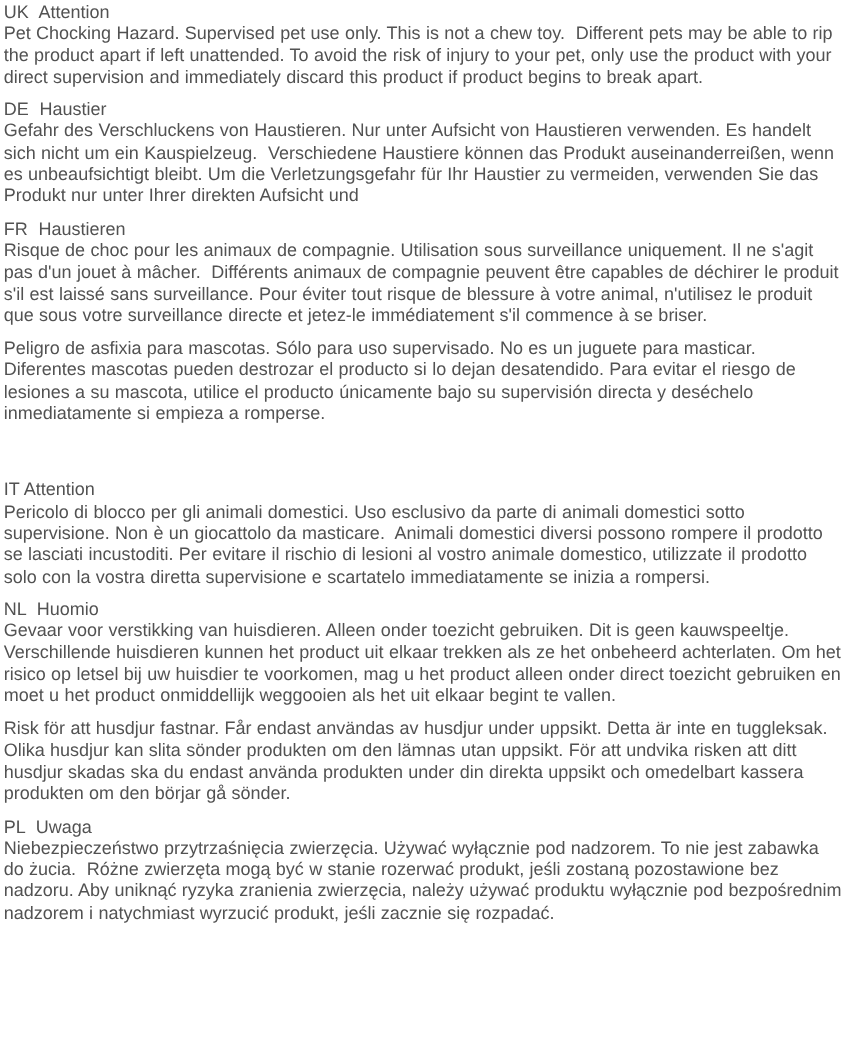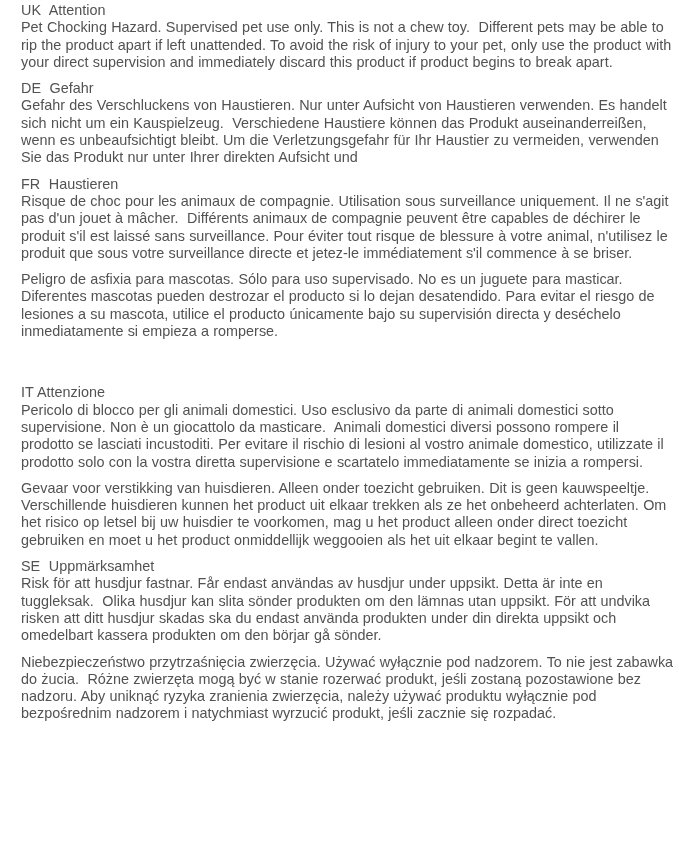--- a/index.html
+++ b/index.html
@@ -21,58 +21,58 @@
   .sec {
     margin: 0 0 9px 0;
   }
   .sec.gap-before {
     margin-top: 44px;
   }
   .sec-heading,
   .sec-body {
     white-space: pre-wrap;       
     word-spacing: 0.02em;
-    margin-left: 18px;
   }
 </style>
 </head>
 <body>
 
 <div class="doc">
 
   <section class="sec">
     <div class="sec-heading">UK  Attention</div>
     <div class="sec-body">Pet Chocking Hazard. Supervised pet use only. This is not a chew toy.  Different pets may be able to rip the product apart if left unattended. To avoid the risk of injury to your pet, only use the product with your direct supervision and immediately discard this product if product begins to break apart.</div>
   </section>
 
   <section class="sec">
-    <div class="sec-heading">DE  Gefahr</div>
+    <div class="sec-heading">DE  Haustier</div>
     <div class="sec-body">Gefahr des Verschluckens von Haustieren. Nur unter Aufsicht von Haustieren verwenden. Es handelt sich nicht um ein Kauspielzeug.  Verschiedene Haustiere können das Produkt auseinanderreißen, wenn es unbeaufsichtigt bleibt. Um die Verletzungsgefahr für Ihr Haustier zu vermeiden, verwenden Sie das Produkt nur unter Ihrer direkten Aufsicht und</div>
   </section>
 
   <section class="sec">
     <div class="sec-heading">FR  Haustieren</div>
     <div class="sec-body">Risque de choc pour les animaux de compagnie. Utilisation sous surveillance uniquement. Il ne s'agit pas d'un jouet à mâcher.  Différents animaux de compagnie peuvent être capables de déchirer le produit s'il est laissé sans surveillance. Pour éviter tout risque de blessure à votre animal, n'utilisez le produit que sous votre surveillance directe et jetez-le immédiatement s'il commence à se briser.</div>
   </section>
 
   <section class="sec">
     <div class="sec-body">Peligro de asfixia para mascotas. Sólo para uso supervisado. No es un juguete para masticar.  Diferentes mascotas pueden destrozar el producto si lo dejan desatendido. Para evitar el riesgo de lesiones a su mascota, utilice el producto únicamente bajo su supervisión directa y deséchelo inmediatamente si empieza a romperse.</div>
   </section>
 
   <section class="sec gap-before">
-    <div class="sec-heading">IT Attenzione</div>
+    <div class="sec-heading">IT Attention</div>
     <div class="sec-body">Pericolo di blocco per gli animali domestici. Uso esclusivo da parte di animali domestici sotto supervisione. Non è un giocattolo da masticare.  Animali domestici diversi possono rompere il prodotto se lasciati incustoditi. Per evitare il rischio di lesioni al vostro animale domestico, utilizzate il prodotto solo con la vostra diretta supervisione e scartatelo immediatamente se inizia a rompersi.</div>
   </section>
 
   <section class="sec">
+    <div class="sec-heading">NL  Huomio</div>
     <div class="sec-body">Gevaar voor verstikking van huisdieren. Alleen onder toezicht gebruiken. Dit is geen kauwspeeltje.  Verschillende huisdieren kunnen het product uit elkaar trekken als ze het onbeheerd achterlaten. Om het risico op letsel bij uw huisdier te voorkomen, mag u het product alleen onder direct toezicht gebruiken en moet u het product onmiddellijk weggooien als het uit elkaar begint te vallen.</div>
   </section>
 
   <section class="sec">
-    <div class="sec-heading">SE  Uppmärksamhet</div>
     <div class="sec-body">Risk för att husdjur fastnar. Får endast användas av husdjur under uppsikt. Detta är inte en tuggleksak.  Olika husdjur kan slita sönder produkten om den lämnas utan uppsikt. För att undvika risken att ditt husdjur skadas ska du endast använda produkten under din direkta uppsikt och omedelbart kassera produkten om den börjar gå sönder.</div>
   </section>
 
   <section class="sec">
+    <div class="sec-heading">PL  Uwaga</div>
     <div class="sec-body">Niebezpieczeństwo przytrzaśnięcia zwierzęcia. Używać wyłącznie pod nadzorem. To nie jest zabawka do żucia.  Różne zwierzęta mogą być w stanie rozerwać produkt, jeśli zostaną pozostawione bez nadzoru. Aby uniknąć ryzyka zranienia zwierzęcia, należy używać produktu wyłącznie pod bezpośrednim nadzorem i natychmiast wyrzucić produkt, jeśli zacznie się rozpadać.</div>
   </section>
 
 </div>
 
 </body></html>

